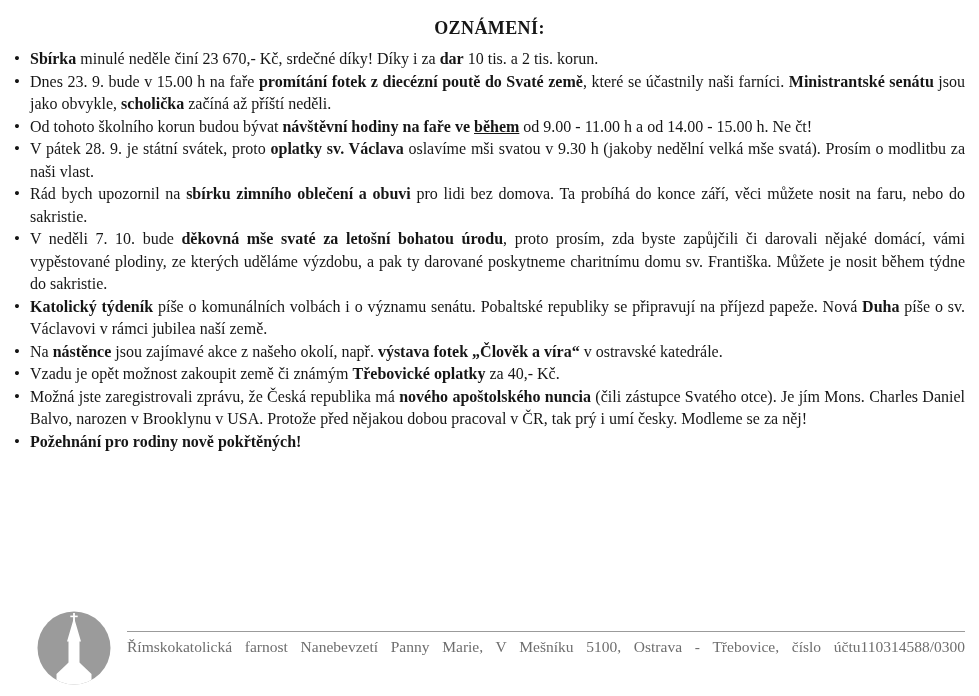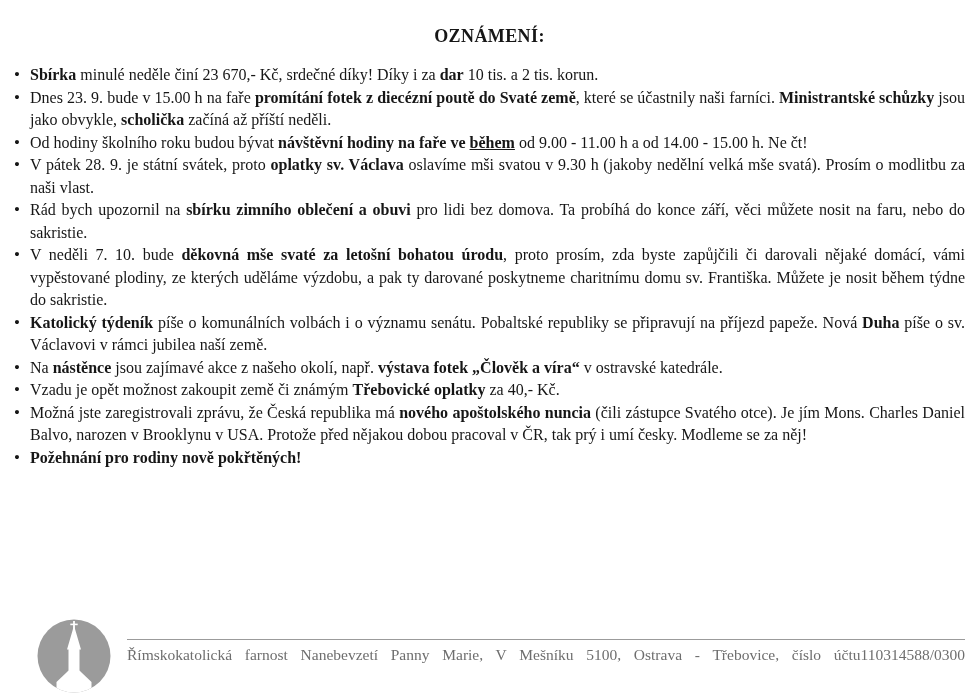--- a/index.html
+++ b/index.html
@@ -11,21 +11,21 @@
   }
   html,body{margin:0;padding:0;}
   body{
     width:979px;height:696px;background:var(--bg);
     font-family:"Liberation Serif","DejaVu Serif",serif;
     color:var(--body-text);
     overflow:hidden;
   }
   .page{position:relative;width:979px;height:696px;background:var(--bg);}
   .title{
-    margin:16px;padding-top:8px;
+    margin:8px;padding-top:8px;
     text-align:center;
     font-size:18px;font-weight:bold;
     letter-spacing:0.4px;
     line-height:24px;
   }
   ul.bullets{
     margin:3px 14px 11px 30px;
     padding:0;
     list-style:none;
   }
@@ -72,22 +72,22 @@
 </style>
 </head>
 <body>
 
 <div class="page">
 
   <h1 class="title">OZNÁMENÍ:</h1>
 
   <ul class="bullets">
       <li class="bullet-item"><span class="b">Sbírka</span><span> minulé neděle činí 23 670,- Kč, srdečné díky! Díky i za </span><span class="b">dar</span><span> 10 tis. a 2 tis. korun.</span></li>
-      <li class="bullet-item"><span>Dnes 23. 9. bude v 15.00 h na faře </span><span class="b">promítání fotek z diecézní poutě do Svaté země</span><span>, které se účastnily naši farníci. </span><span class="b">Ministrantské schůzky</span><span> jsou jako obvykle, </span><span class="b">scholička</span><span> začíná až příští neděli.</span></li>
-      <li class="bullet-item"><span>Od hodiny školního roku budou bývat </span><span class="b">návštěvní hodiny na faře ve </span><span class="b u">během</span><span> od 9.00 - 11.00 h a od 14.00 - 15.00 h. Ne čt!</span></li>
+      <li class="bullet-item"><span>Dnes 23. 9. bude v 15.00 h na faře </span><span class="b">promítání fotek z diecézní poutě do Svaté země</span><span>, které se účastnily naši farníci. </span><span class="b">Ministrantské senátu</span><span> jsou jako obvykle, </span><span class="b">scholička</span><span> začíná až příští neděli.</span></li>
+      <li class="bullet-item"><span>Od tohoto školního korun budou bývat </span><span class="b">návštěvní hodiny na faře ve </span><span class="b u">během</span><span> od 9.00 - 11.00 h a od 14.00 - 15.00 h. Ne čt!</span></li>
       <li class="bullet-item"><span>V pátek 28. 9. je státní svátek, proto </span><span class="b">oplatky sv. Václava</span><span> oslavíme mši svatou v 9.30 h (jakoby nedělní velká mše svatá). Prosím o modlitbu za naši vlast.</span></li>
       <li class="bullet-item"><span>Rád bych upozornil na </span><span class="b">sbírku zimního oblečení a obuvi</span><span> pro lidi bez domova. Ta probíhá do konce září, věci můžete nosit na faru, nebo do sakristie.</span></li>
       <li class="bullet-item"><span>V neděli 7. 10. bude </span><span class="b">děkovná mše svaté za letošní bohatou úrodu</span><span>, proto prosím, zda byste zapůjčili či darovali nějaké domácí, vámi vypěstované plodiny, ze kterých uděláme výzdobu, a pak ty darované poskytneme charitnímu domu sv. Františka. Můžete je nosit během týdne do sakristie.</span></li>
       <li class="bullet-item"><span class="b">Katolický týdeník</span><span> píše o komunálních volbách i o významu senátu. Pobaltské republiky se připravují na příjezd papeže. Nová </span><span class="b">Duha</span><span> píše o sv. Václavovi v rámci jubilea naší země.</span></li>
       <li class="bullet-item"><span>Na </span><span class="b">nástěnce</span><span> jsou zajímavé akce z našeho okolí, např. </span><span class="b">výstava fotek „Člověk a víra“</span><span> v ostravské katedrále.</span></li>
       <li class="bullet-item"><span>Vzadu je opět možnost zakoupit země či známým </span><span class="b">Třebovické oplatky</span><span> za 40,- Kč.</span></li>
       <li class="bullet-item"><span>Možná jste zaregistrovali zprávu, že Česká republika má </span><span class="b">nového apoštolského nuncia</span><span> (čili zástupce Svatého otce). Je jím Mons. Charles Daniel Balvo, narozen v Brooklynu v USA. Protože před nějakou dobou pracoval v ČR, tak prý i umí česky. Modleme se za něj!</span></li>
       <li class="bullet-item"><span class="b">Požehnání pro rodiny nově pokřtěných!</span></li>
     </ul>
 

